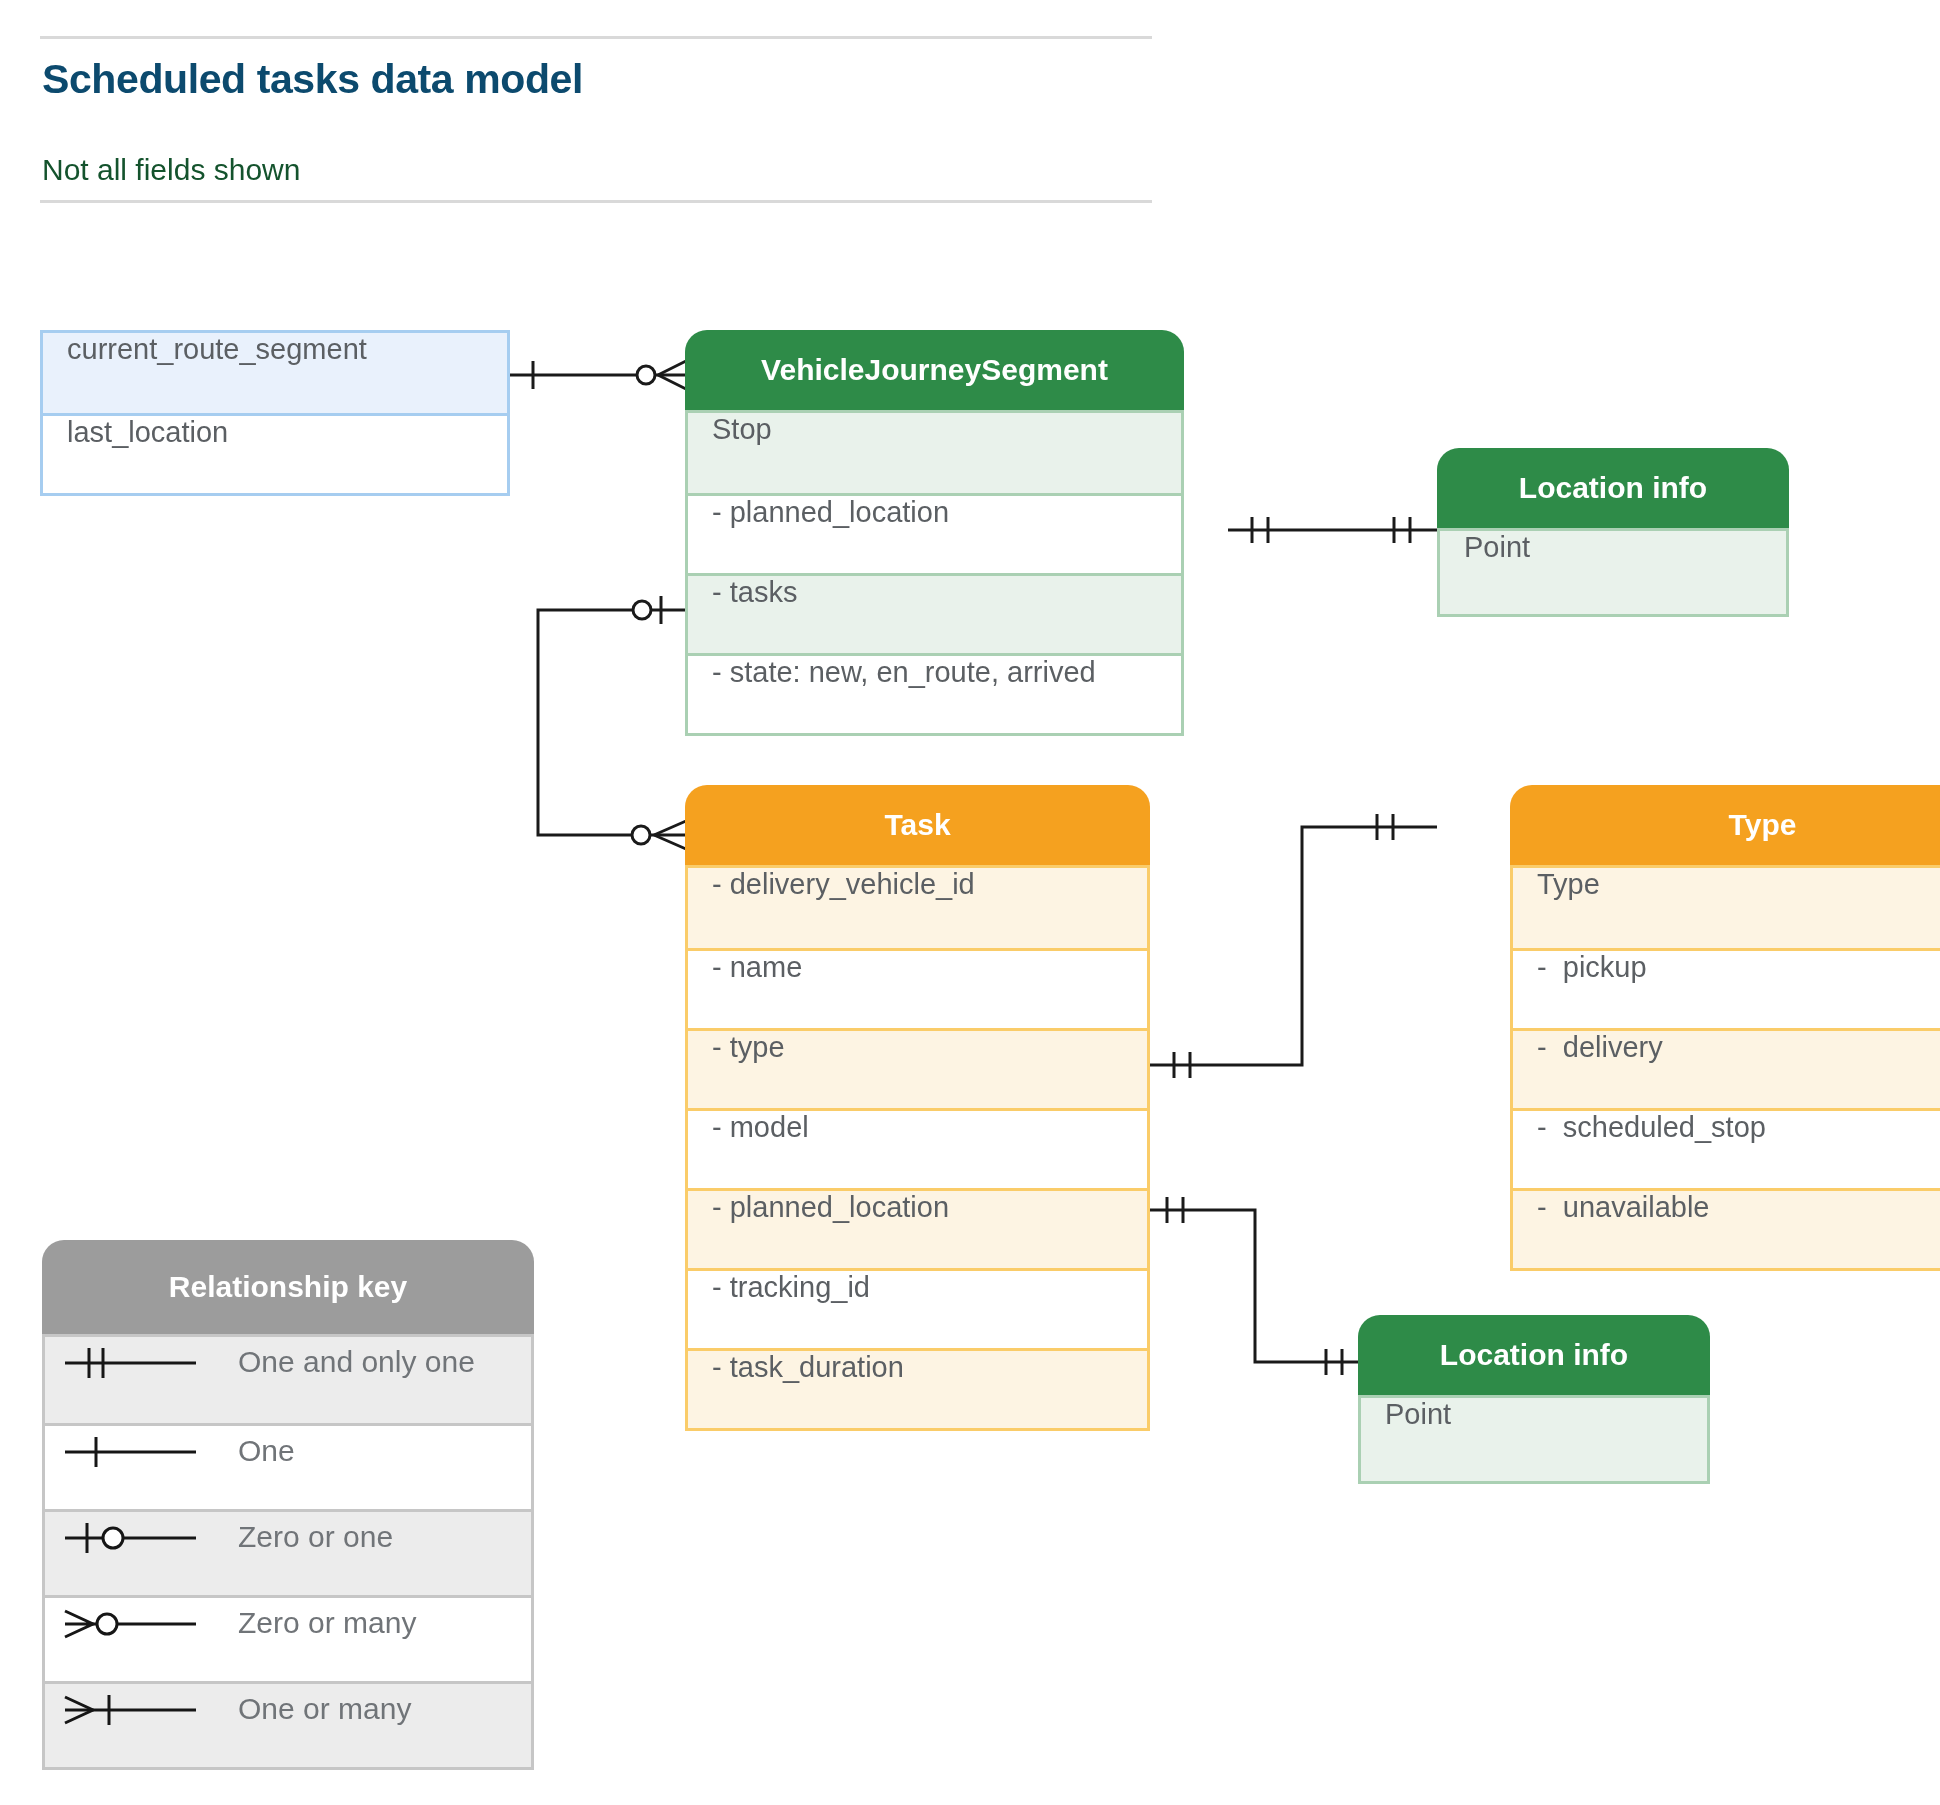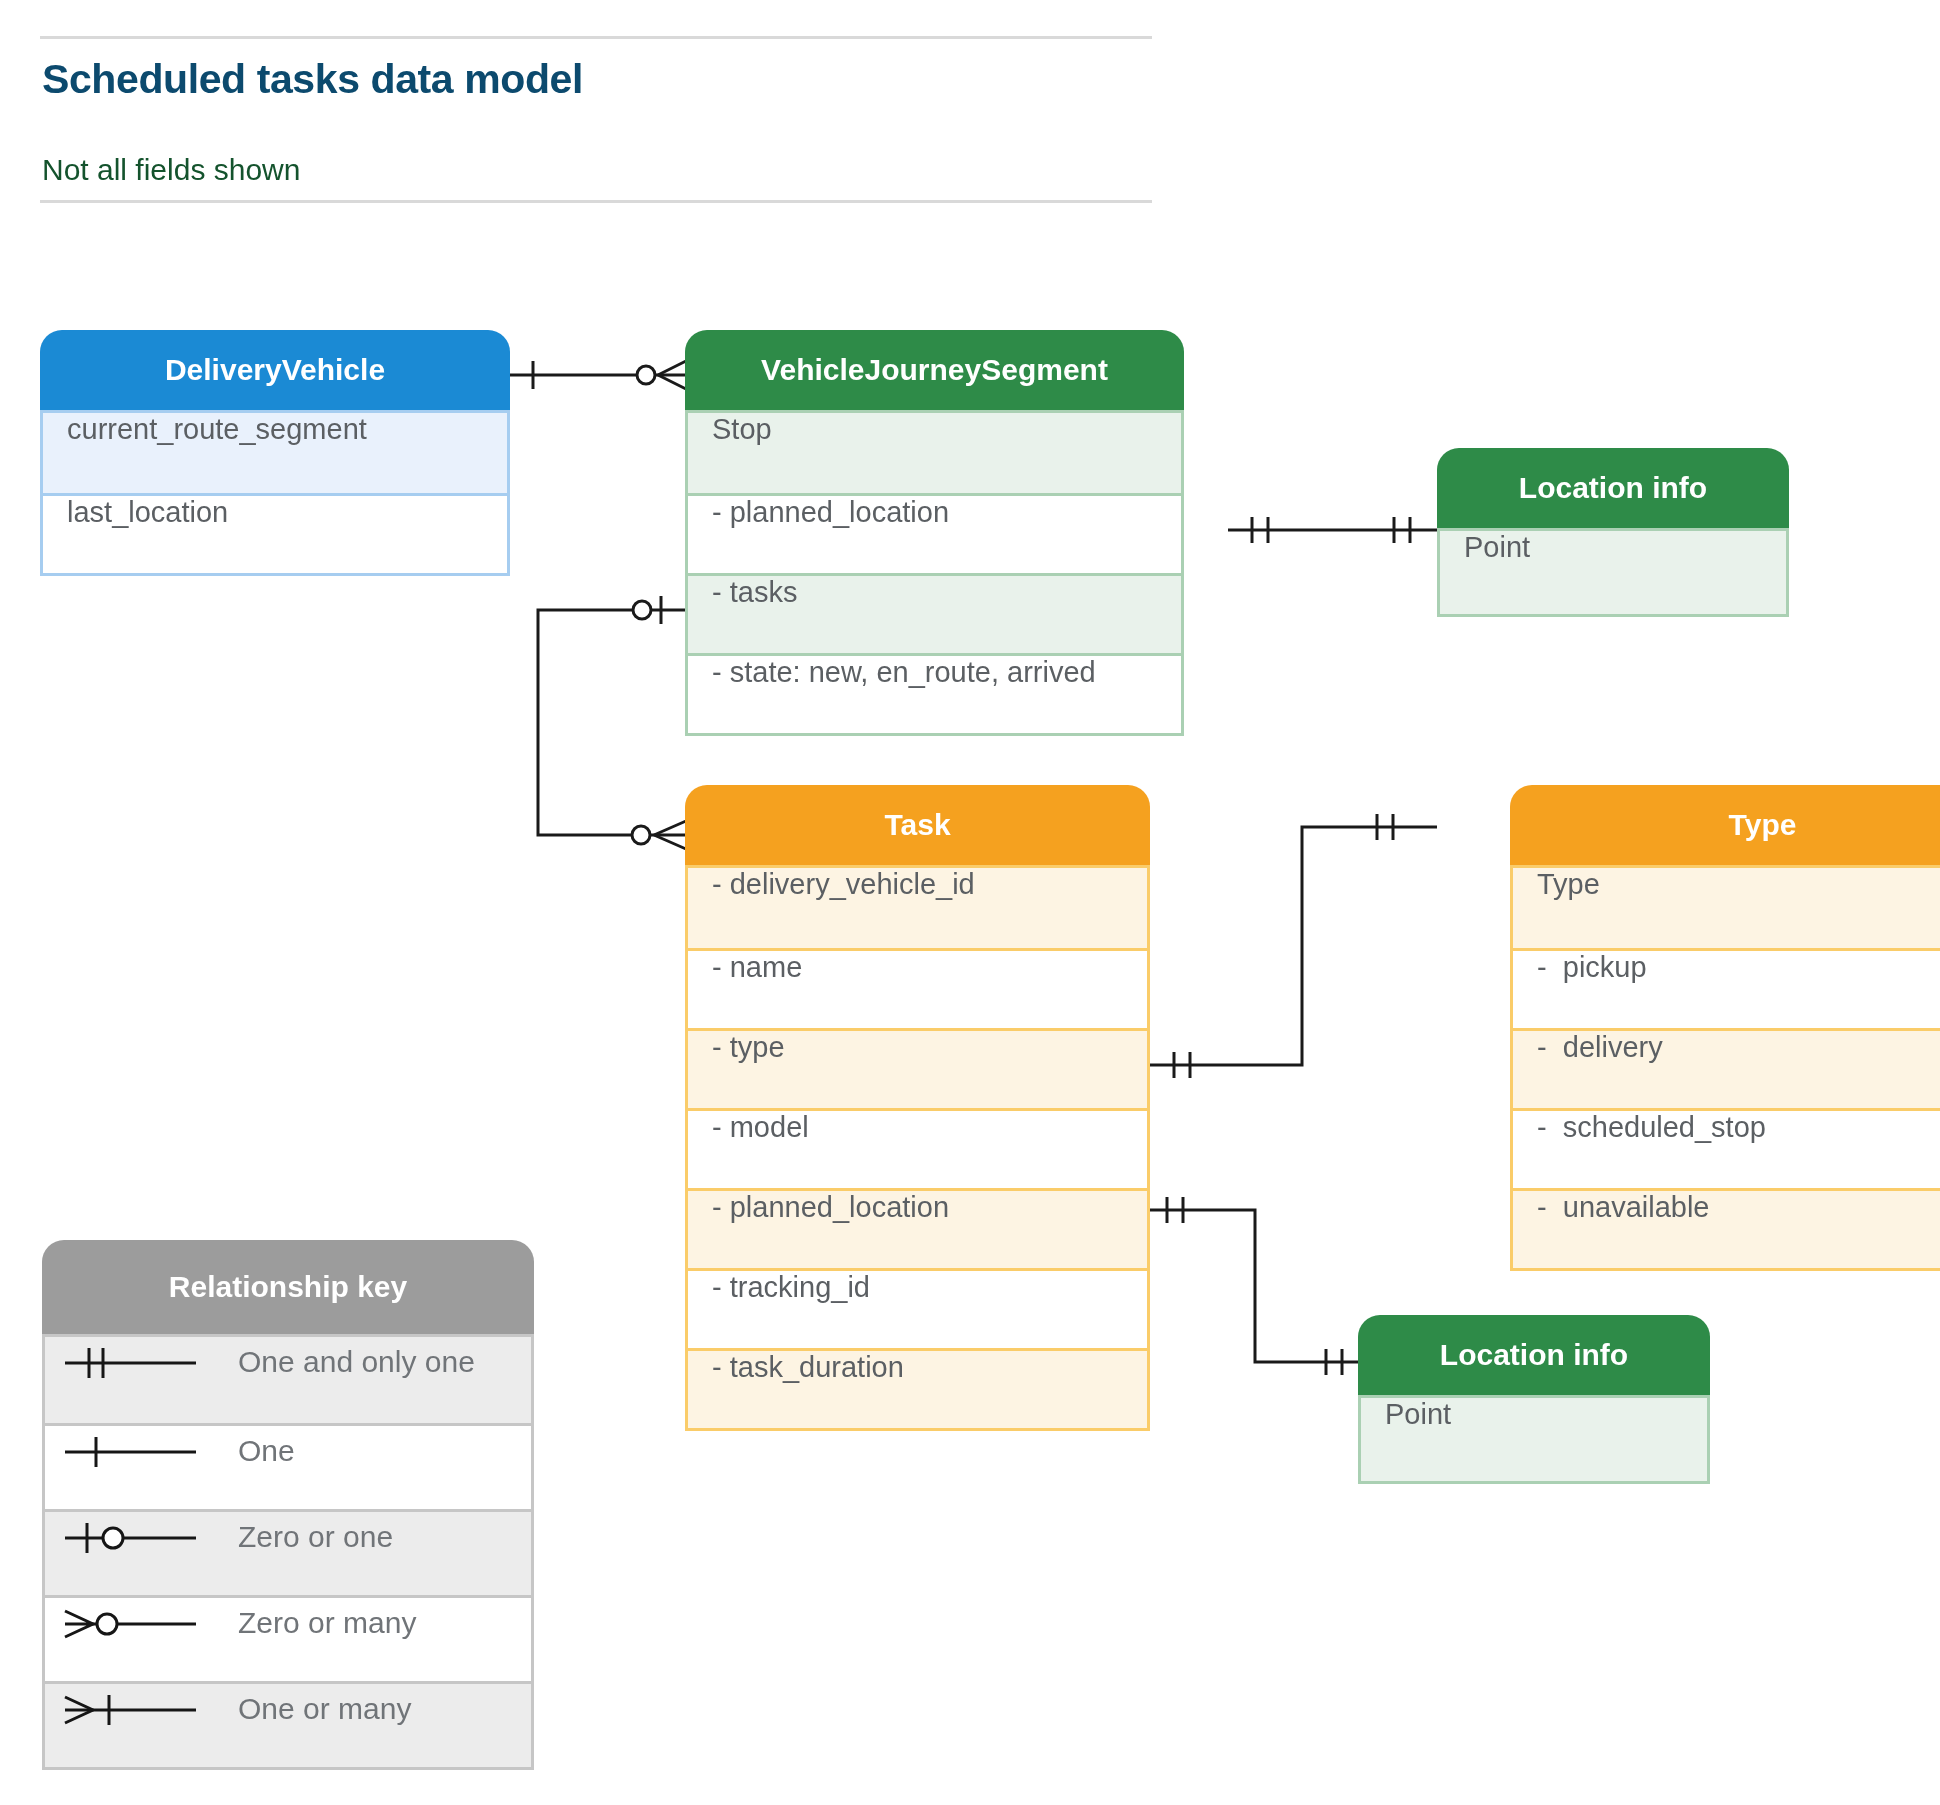--- a/index.html
+++ b/index.html
@@ -113,21 +113,20 @@
       <path d="M1150,1210 H1255 V1362 H1358"></path>
       <line x1="1167" y1="1197" x2="1167" y2="1223"></line>
       <line x1="1183" y1="1197" x2="1183" y2="1223"></line>
       <line x1="1326" y1="1349" x2="1326" y2="1375"></line>
       <line x1="1342" y1="1349" x2="1342" y2="1375"></line>
     </g>
   </svg>
 
   <div id="entities">
       <div class="entity theme-blue entity--delivery-vehicle">
-        <div class="entity-header">DeliveryVehicle</div>
         <div class="entity-body">
           <div class="entity-row">
             <span>current_route_segment</span>
           </div>
           <div class="entity-row">
             <span>last_location</span>
           </div>
         </div>
       </div>
       <div class="entity theme-green entity--vehicle-journey-segment">

